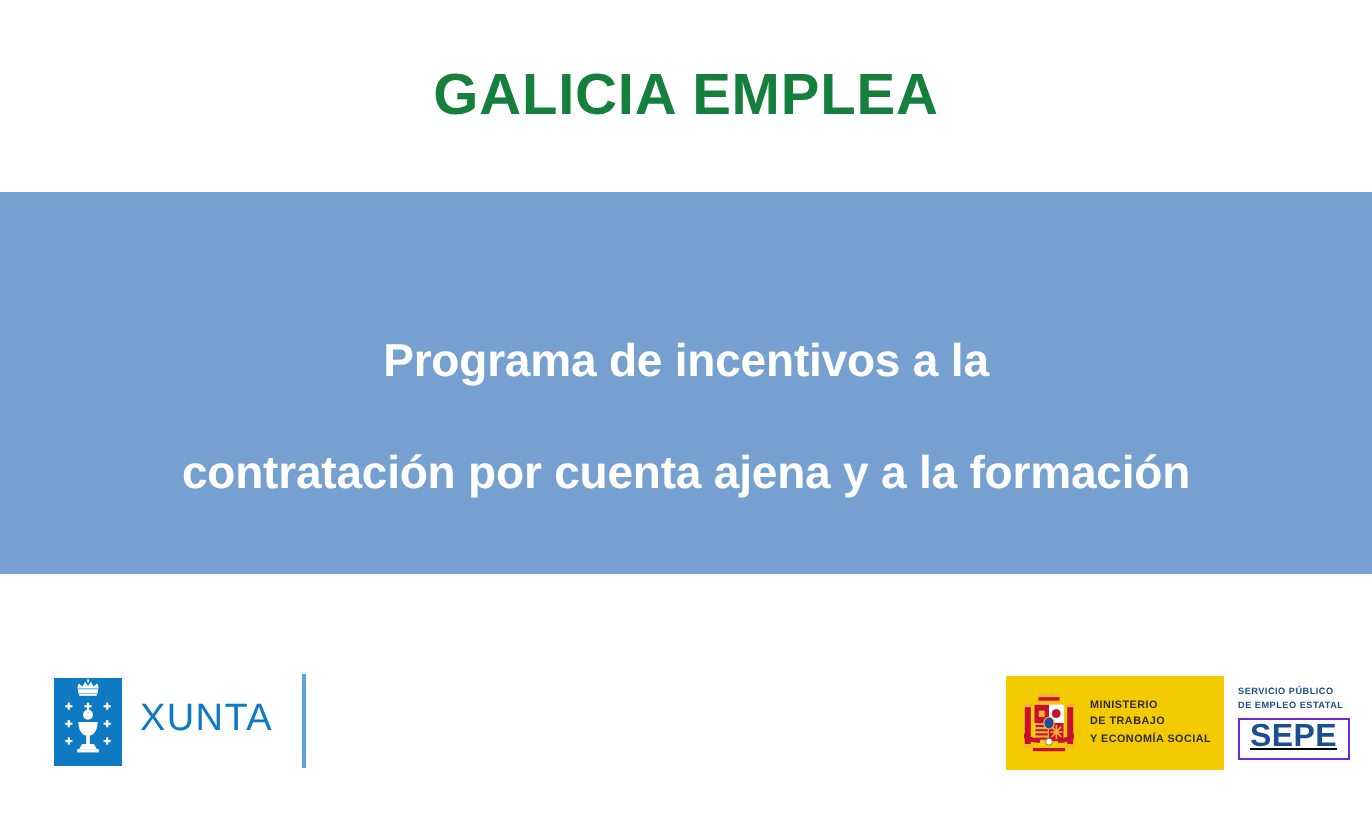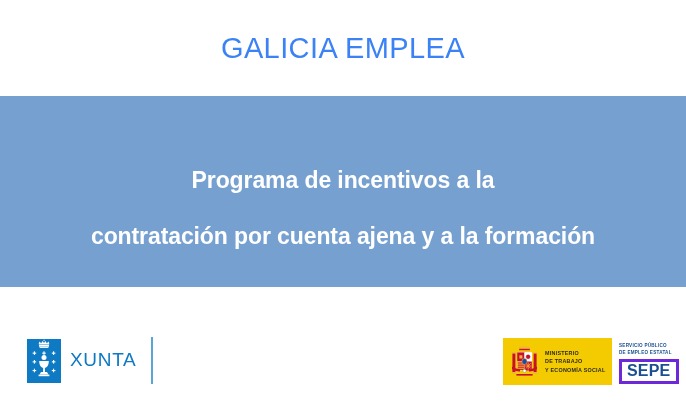--- a/index.html
+++ b/index.html
@@ -17,23 +17,23 @@
 
   
   .header {
     height: 96px;
     background: #ffffff;
     display: flex;
     align-items: center;
     justify-content: center;
   }
   .header-title {
-    color: #3b82f6;
+    color: #15803d;
     font-size: 29px;
-    font-weight: normal;
+    font-weight: bold;
     letter-spacing: 0.4px;
     line-height: 1;
     white-space: nowrap;
   }
 
   
   .band {
     height: 228px;
     background: #76a0d0;
     border-bottom: 3px solid #12161c;
@@ -150,22 +150,23 @@
     font-size: 4.6px;
     line-height: 1.5;
     letter-spacing: 0.25px;
     font-weight: bold;
     white-space: nowrap;
   }
   .sepe-top span { display: block; }
   .sepe-box {
     margin-top: 2px;
     display: inline-block;
-    border: 3px solid #6d28d9;
+    border: 1px solid #6d28d9;
     padding: 0px 5px 1px 5px;
+    text-decoration: underline;
   }
   .sepe-mark {
     color: #1b4f91;
     font-size: 16px;
     font-weight: bold;
     letter-spacing: 0.2px;
     line-height: 1.15;
   }
 </style>
 </head>

